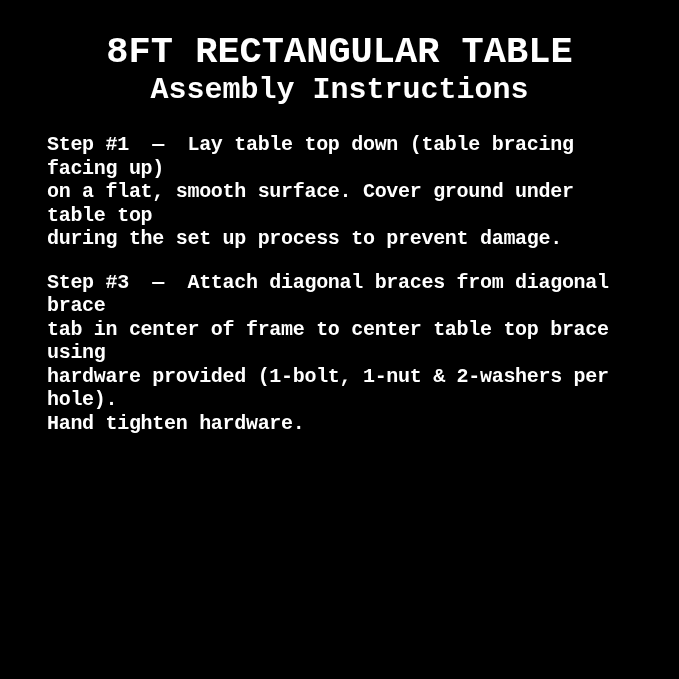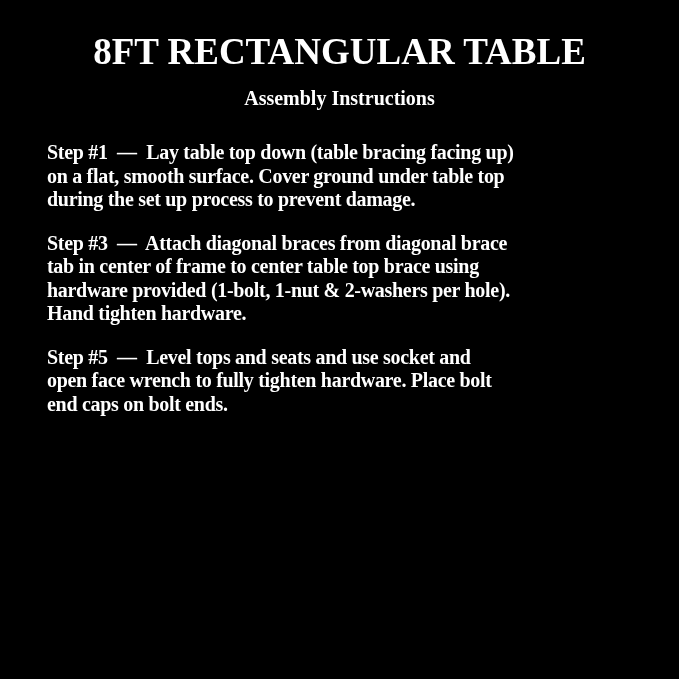--- a/index.html
+++ b/index.html
@@ -7,38 +7,38 @@
     padding: 0;
     background: #000000;
   }
   .page {
     position: relative;
     width: 679px;
     height: 679px;
     overflow: hidden;
     background: var(--bg, #000000);
     color: var(--fg, #ffffff);
-    font-family: Liberation Serif, serif;
+    font-family: Liberation Mono, monospace;
     font-weight: 700;
     box-sizing: border-box;
     padding-top: 30px;
   }
   .header {
     text-align: center;
   }
   .title {
     margin: 0;
     font-size: 37px;
     line-height: 44px;
     letter-spacing: 0px;
     white-space: nowrap;
   }
   .subtitle {
-    margin: 8px;
-    font-size: 20px;
+    margin: 0;
+    font-size: 30px;
     line-height: 32px;
     letter-spacing: 0px;
   }
   .steps {
     margin: 27px 44px 2px 47px;
   }
   .step {
     margin: 0 0 20px 0;
     font-size: 20px;
     line-height: 23.5px;
@@ -55,17 +55,14 @@
     <h2 class="subtitle">Assembly Instructions</h2>
   </div>
   <div class="steps">
     <p class="step">Step #1  —  Lay table top down (table bracing facing up)
 on a flat, smooth surface. Cover ground under table top
 during the set up process to prevent damage.</p>
     <p class="step">Step #3  —  Attach diagonal braces from diagonal brace
 tab in center of frame to center table top brace using
 hardware provided (1-bolt, 1-nut &amp; 2-washers per hole).
 Hand tighten hardware.</p>
-    <p class="step">Step #5  —  Level tops and seats and use socket and
-open face wrench to fully tighten hardware. Place bolt
-end caps on bolt ends.</p>
   </div>
 </div>
 
 </body></html>

